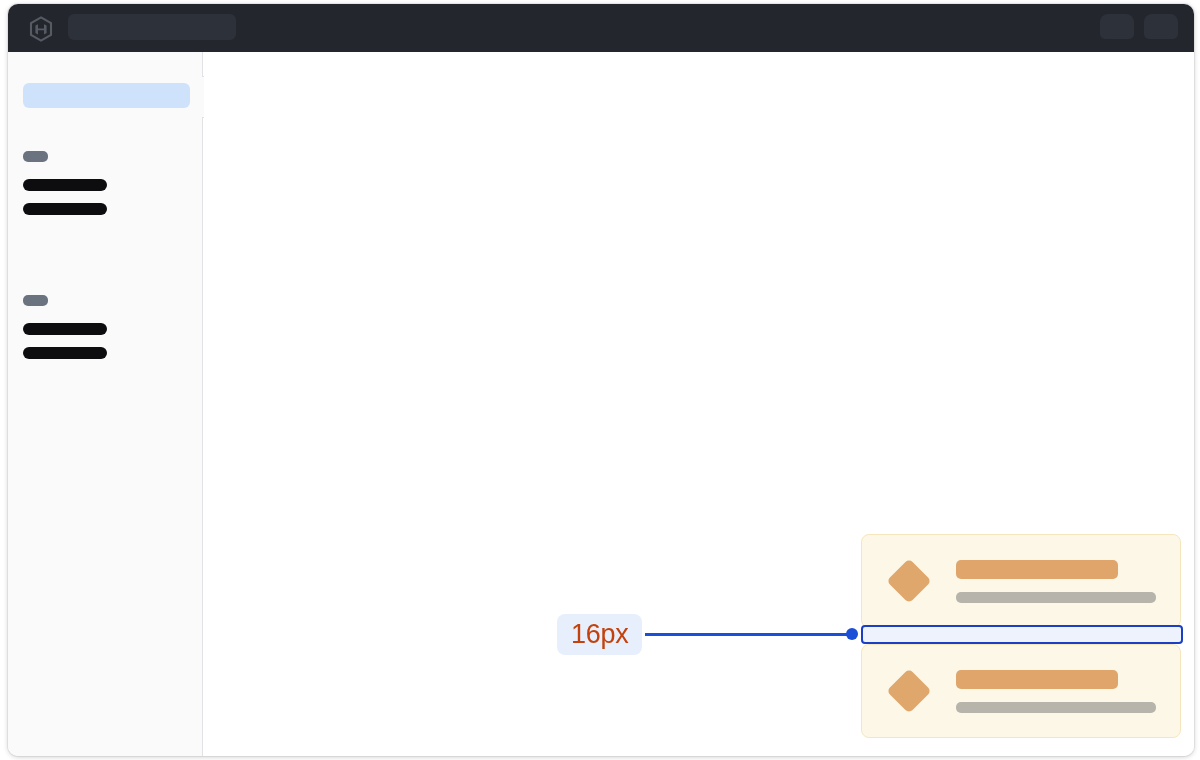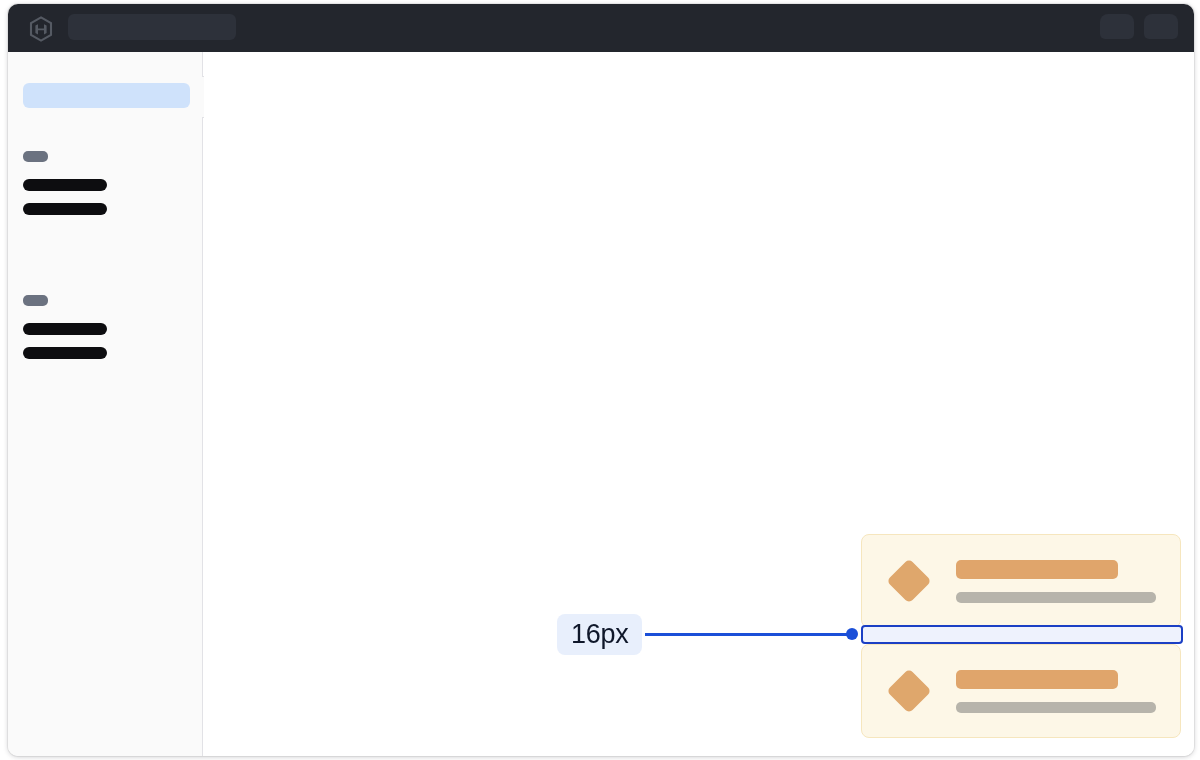--- a/index.html
+++ b/index.html
@@ -227,21 +227,21 @@
     position: absolute;
     left: 353px;
     top: 562px;
     height: 41px;
     padding: 0 14px;
     background: #E8EFFC;
     border-radius: 8px;
     display: flex;
     align-items: center;
     justify-content: center;
-    color: #0f172a;
+    color: #c2410c;
     font-size: 27px;
     letter-spacing: -0.3px;
     font-family: "Liberation Sans", sans-serif;
   }
 </style>
 </head>
 <body>
 
 <div class="app-window">
 

